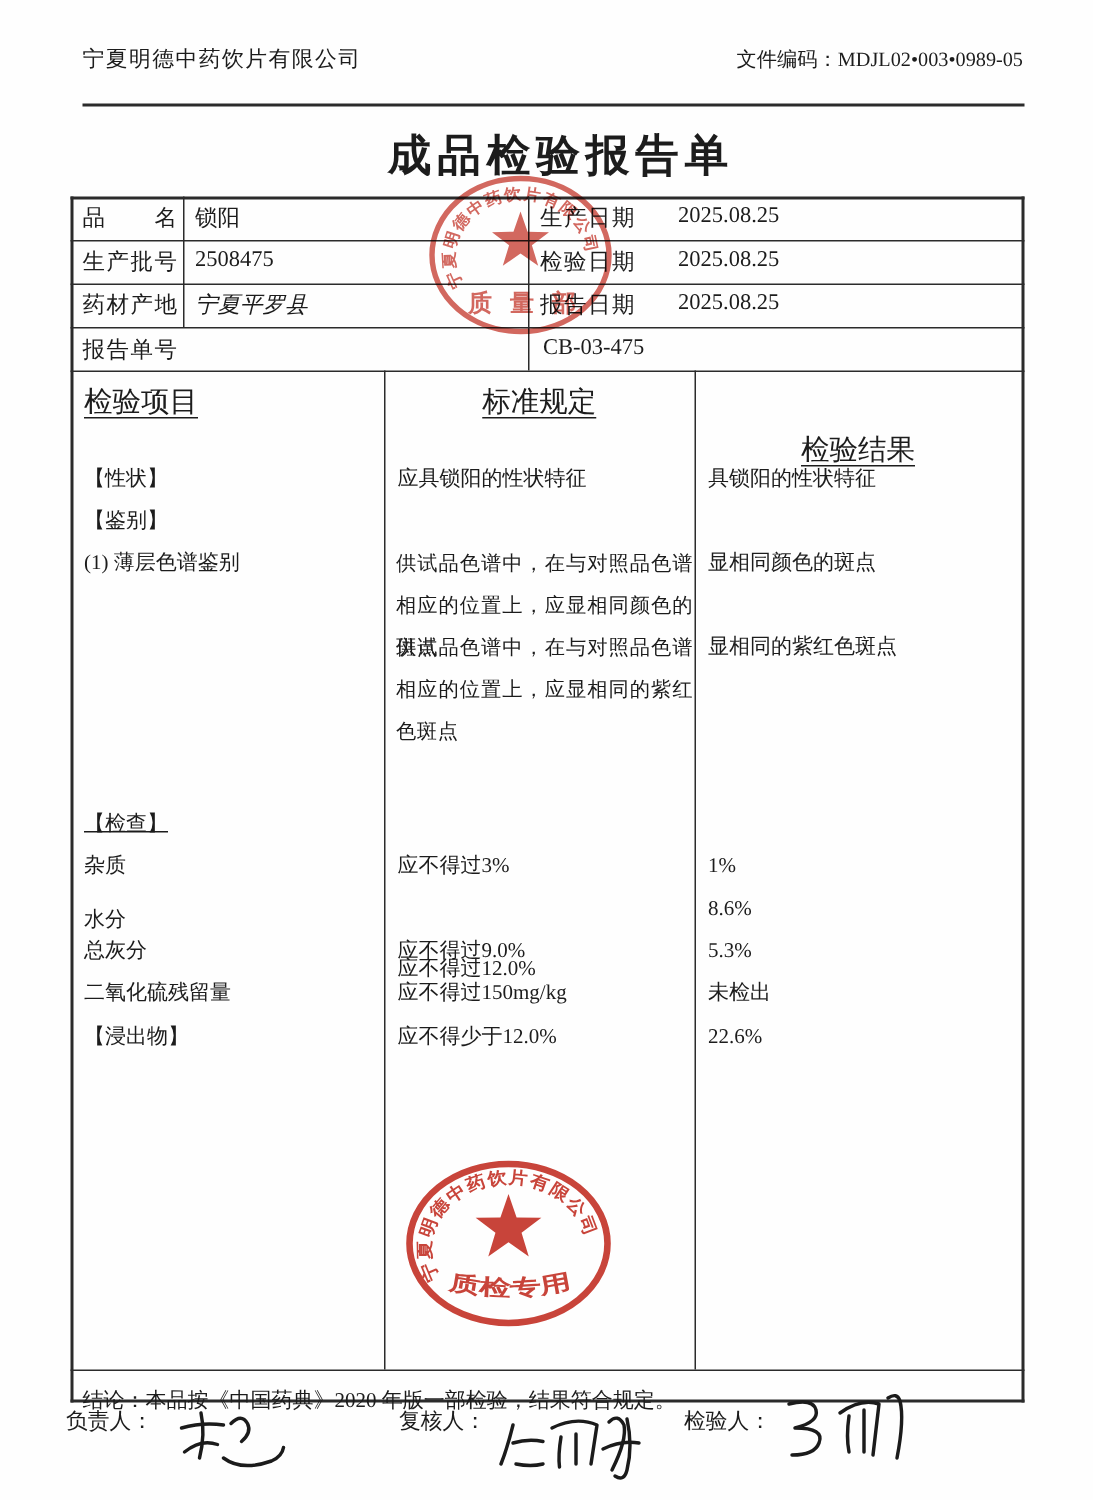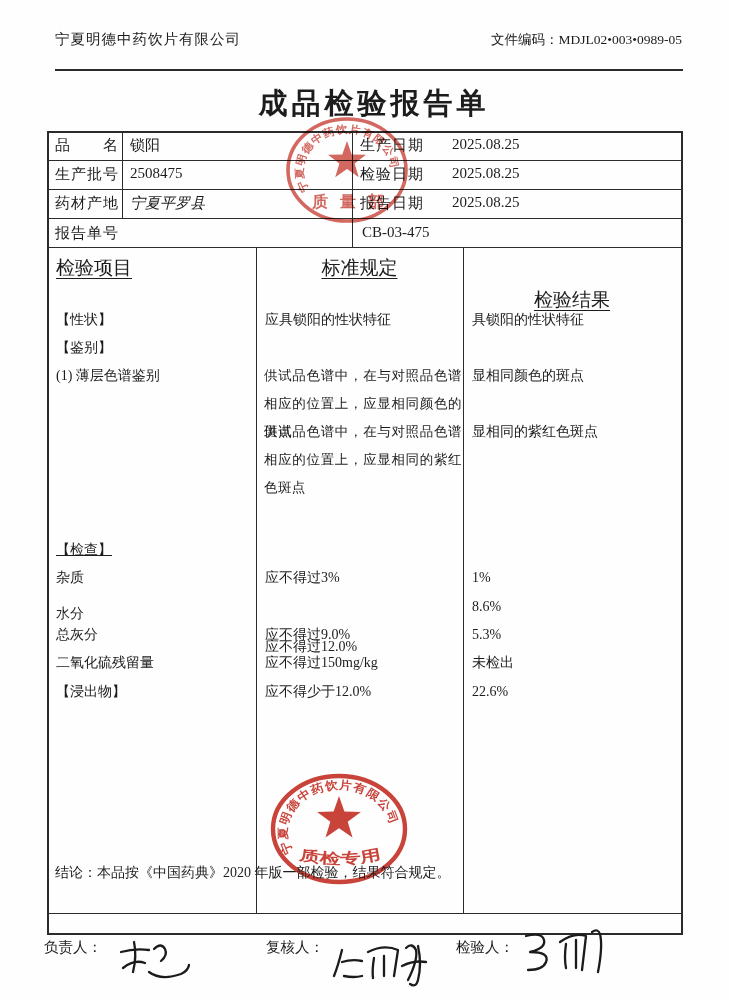--- a/index.html
+++ b/index.html
@@ -25,21 +25,21 @@
   .cell-value { font-size: 15px; }
   .col-header { font-size: 19px; text-decoration: underline; text-underline-offset: 4px; }
   .body-text { font-size: 14px; line-height: 20px; height: 20px; }
   .wrap-block {
     position: absolute; white-space: normal; font-size: 13.5px;
     line-height: 28px; letter-spacing: 0.4px; text-align: justify;
   }
   .stamp { position: absolute; mix-blend-mode: multiply; }
   .sig { position: absolute; }
   .sig path { fill: none; stroke: #1b1b1b; stroke-width: 2.3; stroke-linecap: round; stroke-linejoin: round; }
-  .conclusion { left: 55px; top: 862px; font-size: 14px; line-height: 21px; text-align: center; }
+  .conclusion { left: 55px; top: 924px; font-size: 14px; line-height: 21px; text-align: center; }
   .sig-label { font-size: 14.5px; }
 </style>
 </head>
 <body>
 
 <div class="page">
 
   <div class="abs company">宁夏明德中药饮片有限公司</div>
   <div class="abs doccode"><span>文件编码：</span><span>MDJL02•003•0989-05</span></div>
   <div class="hline thick" style="left:55px; top:69px; width:628px;"></div>

